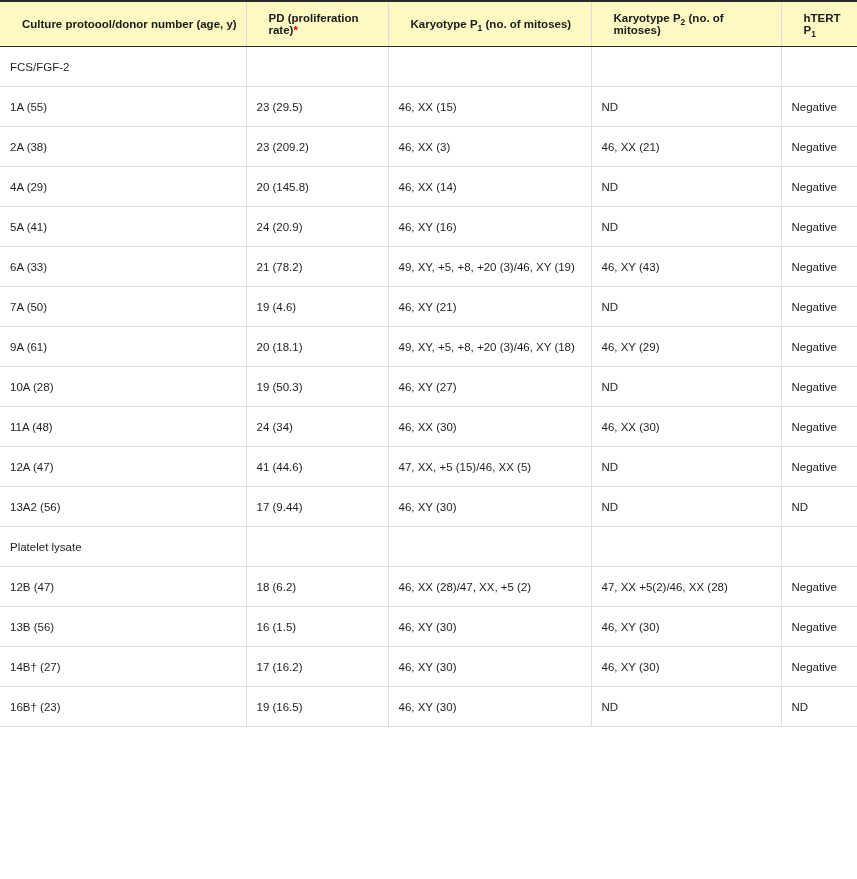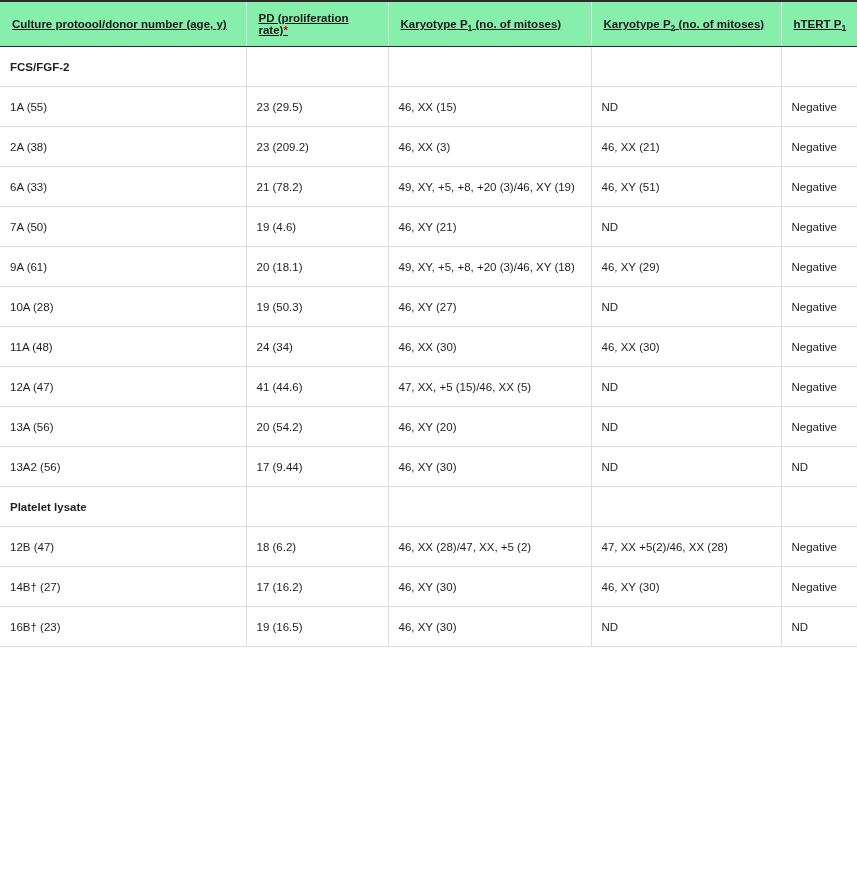--- a/index.html
+++ b/index.html
@@ -23,25 +23,24 @@
     border-collapse: collapse;
     table-layout: fixed;
     font-size: 11.5px;
   }
   table.data-table thead th {
     border-top: 2px solid #2b2b2b;
     border-bottom: 1px solid #2b2b2b;
     font-weight: bold;
     font-size: 11.5px;
     text-align: left;
-    padding: 10px 8px 10px 12px;
+    padding: 10px 8px 10px 22px;
     vertical-align: middle;
     color: #1a1a1a;
-    background: #86efac;
-    text-decoration: underline;
+    background: #fef9c3;
   }
   table.data-table tbody td {
     border-bottom: 1px solid #dedede;
     border-right: 1px solid #dedede;
     padding: 11px 8px 11px 10px;
     vertical-align: middle;
     height: 17px;
     color: #1f1f1f;
   }
   table.data-table thead th {
@@ -51,21 +50,21 @@
   table.data-table tbody td:last-child {
     border-right: none;
   }
   .col-1 { width: 246px; }
   .col-2 { width: 142px; }
   .col-3 { width: 203px; }
   .col-4 { width: 190px; }
   .col-5 { width: 76px; }
 
   .group-row td {
-    font-weight: bold;
+    font-weight: normal;
     color: #111111;
   }
   .indent {
     padding-left: 42px;
   }
   .asterisk {
     color: #d0021b;
   }
   sub {
     font-size: 8.5px;
@@ -121,24 +120,38 @@
           <td>Negative</td>
         </tr>
         <tr>
           <td class="indent">2A (38)</td>
           <td>23 (209.2)</td>
           <td>46, XX (3)</td>
           <td>46, XX (21)</td>
           <td>Negative</td>
         </tr>
         <tr>
+          <td class="indent">4A (29)</td>
+          <td>20 (145.8)</td>
+          <td>46, XX (14)</td>
+          <td>ND</td>
+          <td>Negative</td>
+        </tr>
+        <tr>
+          <td class="indent">5A (41)</td>
+          <td>24 (20.9)</td>
+          <td>46, XY (16)</td>
+          <td>ND</td>
+          <td>Negative</td>
+        </tr>
+        <tr>
           <td class="indent">6A (33)</td>
           <td>21 (78.2)</td>
           <td>49, XY, +5, +8, +20 (3)/46, XY (19)</td>
-          <td>46, XY (51)</td>
+          <td>46, XY (43)</td>
           <td>Negative</td>
         </tr>
         <tr>
           <td class="indent">7A (50)</td>
           <td>19 (4.6)</td>
           <td>46, XY (21)</td>
           <td>ND</td>
           <td>Negative</td>
         </tr>
         <tr>
@@ -163,45 +176,45 @@
           <td>Negative</td>
         </tr>
         <tr>
           <td class="indent">12A (47)</td>
           <td>41 (44.6)</td>
           <td>47, XX, +5 (15)/46, XX (5)</td>
           <td>ND</td>
           <td>Negative</td>
         </tr>
         <tr>
-          <td class="indent">13A (56)</td>
-          <td>20 (54.2)</td>
-          <td>46, XY (20)</td>
-          <td>ND</td>
-          <td>Negative</td>
-        </tr>
-        <tr>
           <td class="indent">13A2 (56)</td>
           <td>17 (9.44)</td>
           <td>46, XY (30)</td>
           <td>ND</td>
           <td>ND</td>
         </tr>
         <tr class="group-row">
           <td>Platelet lysate</td>
           <td></td>
           <td></td>
           <td></td>
           <td></td>
         </tr>
         <tr>
           <td class="indent">12B (47)</td>
           <td>18 (6.2)</td>
           <td>46, XX (28)/47, XX, +5 (2)</td>
           <td>47, XX +5(2)/46, XX (28)</td>
+          <td>Negative</td>
+        </tr>
+        <tr>
+          <td class="indent">13B (56)</td>
+          <td>16 (1.5)</td>
+          <td>46, XY (30)</td>
+          <td>46, XY (30)</td>
           <td>Negative</td>
         </tr>
         <tr>
           <td class="indent">14B† (27)</td>
           <td>17 (16.2)</td>
           <td>46, XY (30)</td>
           <td>46, XY (30)</td>
           <td>Negative</td>
         </tr>
         <tr>

